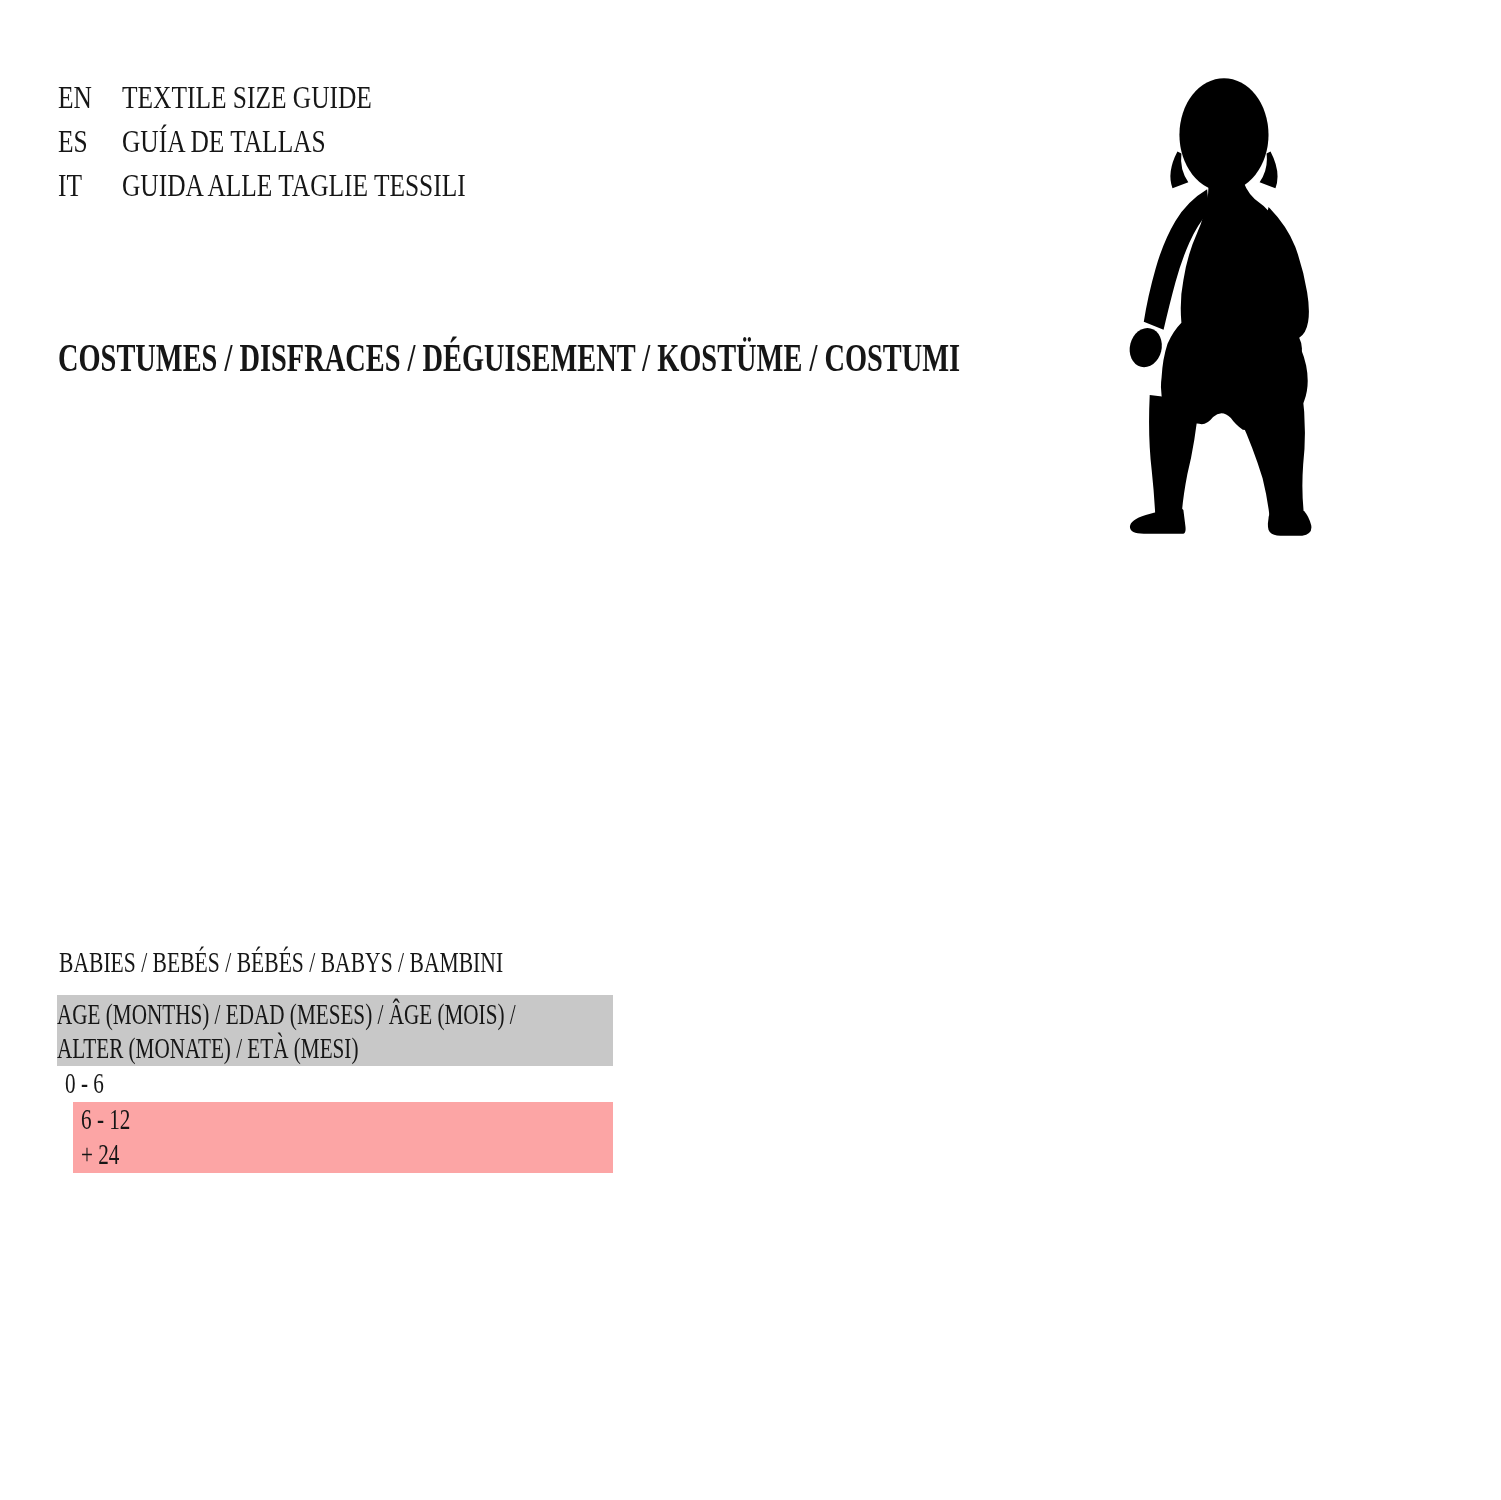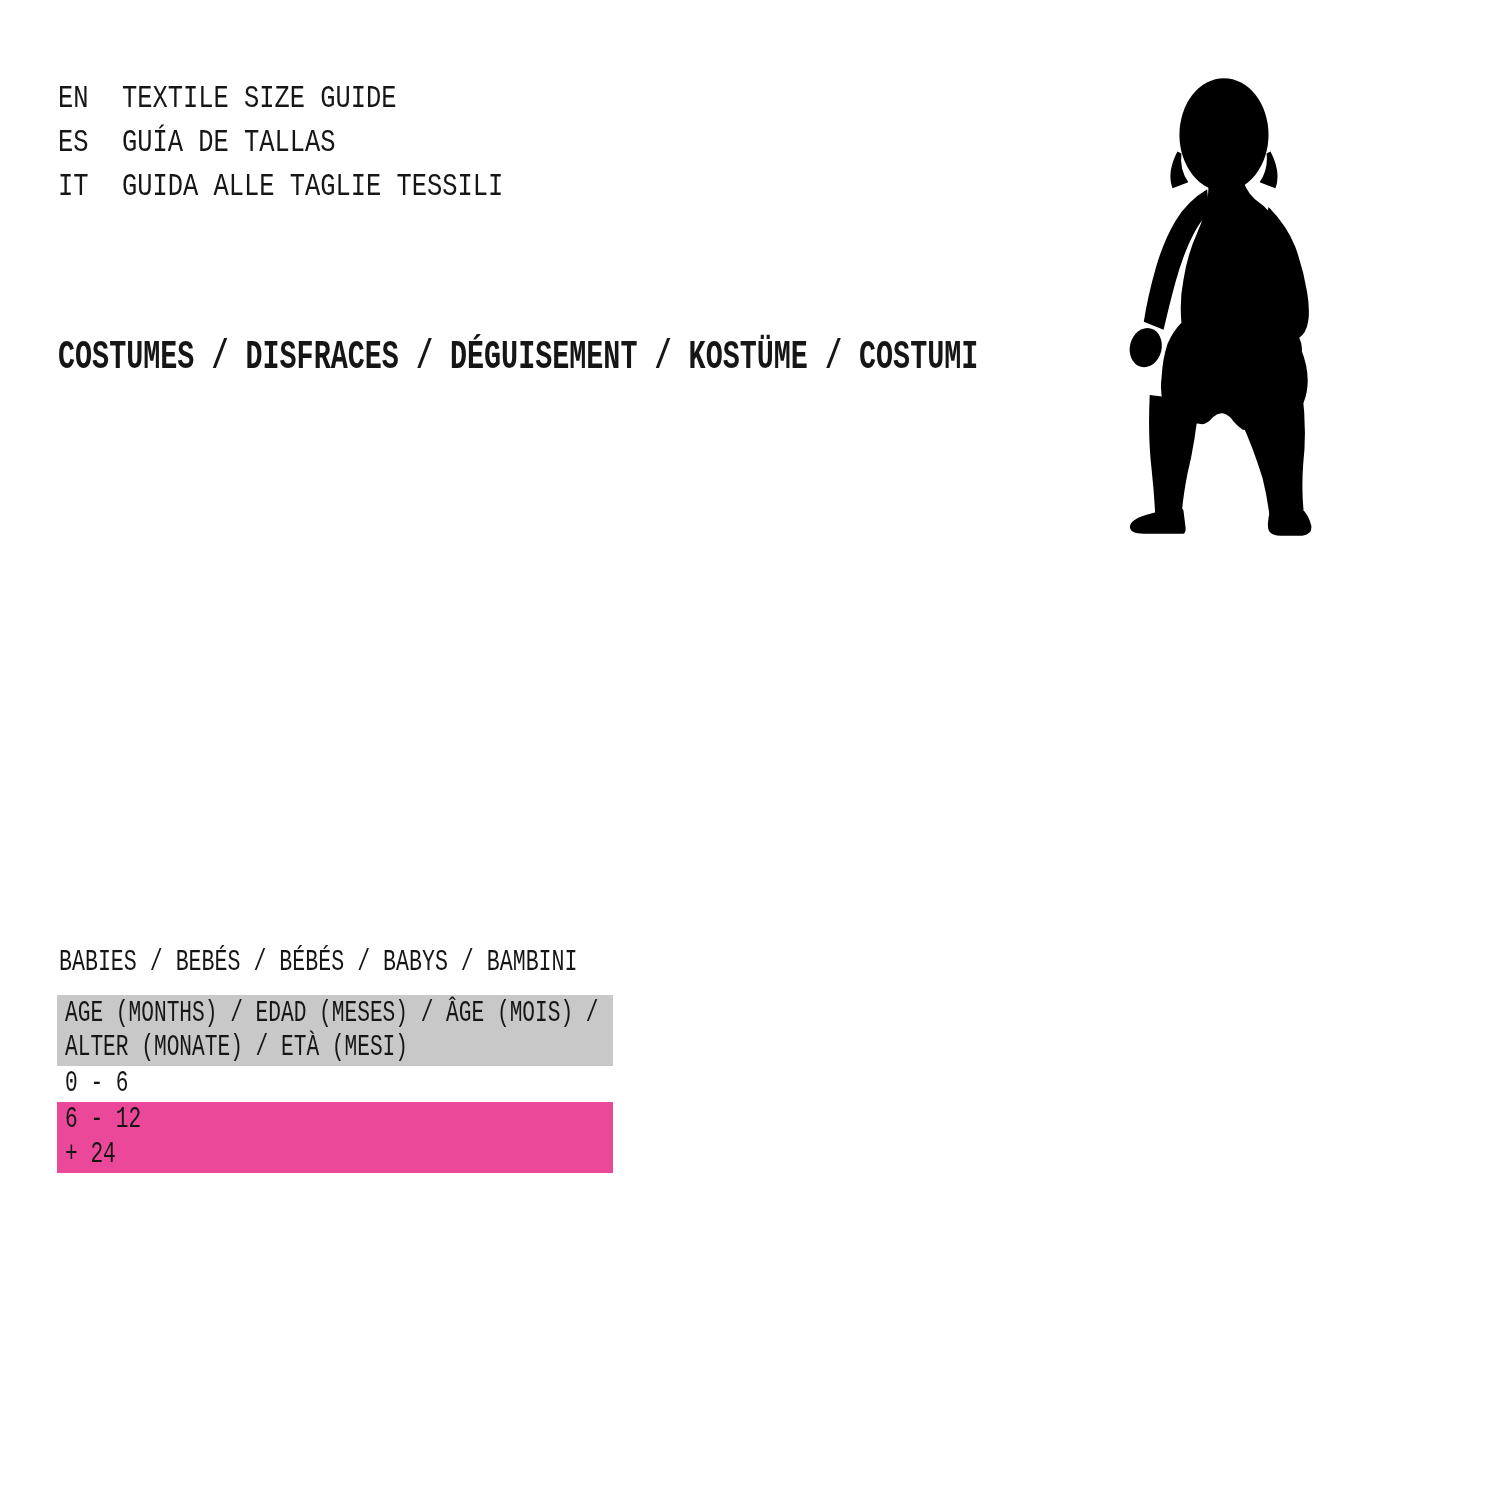--- a/index.html
+++ b/index.html
@@ -1,20 +1,20 @@
 <!DOCTYPE html>
 <html><head>
 <meta charset="utf-8">
 <style>
   html,body{margin:0;padding:0;background:#ffffff;}
   .page{
     position:relative;
     width:1501px;height:1500px;
     background:#ffffff;
-    font-family:Liberation Mono, monospace;
+    font-family:Liberation Serif, serif;
     color:#161616;
     overflow:hidden;
   }
   
   .cx{display:inline-block;transform:scaleX(0.82);transform-origin:0 50%;white-space:nowrap;}
   .cx-t{display:inline-block;transform:scaleX(0.73);transform-origin:0 50%;white-space:nowrap;}
   .cx-h{display:inline-block;transform:scaleX(0.72);transform-origin:0 50%;white-space:nowrap;}
   .cx-title{display:inline-block;transform:scaleX(0.71);transform-origin:0 50%;white-space:nowrap;}
 
   .lang-list{position:absolute;left:58px;top:76px;}
@@ -27,30 +27,29 @@
   .baby{position:absolute;left:1122px;top:76px;width:198px;height:465px;}
 
   .sec-heading{position:absolute;left:59px;top:941px;height:38px;display:flex;align-items:flex-end;
                font-size:30px;}
 
   .size-table{position:absolute;left:57px;top:995px;width:556px;}
   .thead{
     background:#c8c8c8;
     height:71px;
     display:flex;flex-direction:column;justify-content:center;
-    padding-left:8px;
     font-size:29px;line-height:34px;
   }
   .trow{
     height:35.5px;
     display:flex;align-items:center;
     padding-left:8px;
     font-size:29px;
   }
-  .trow.alt{background:#ec4899;}
+  .trow.alt{background:#fca5a5;margin-left:16px;}
 </style>
 </head>
 <body>
 
 <div class="page">
 
   <div class="lang-list">
     <div class="lang-row">
       <span class="lang-code"><span class="cx">EN</span></span>
       <span class="cx">TEXTILE SIZE GUIDE</span>

